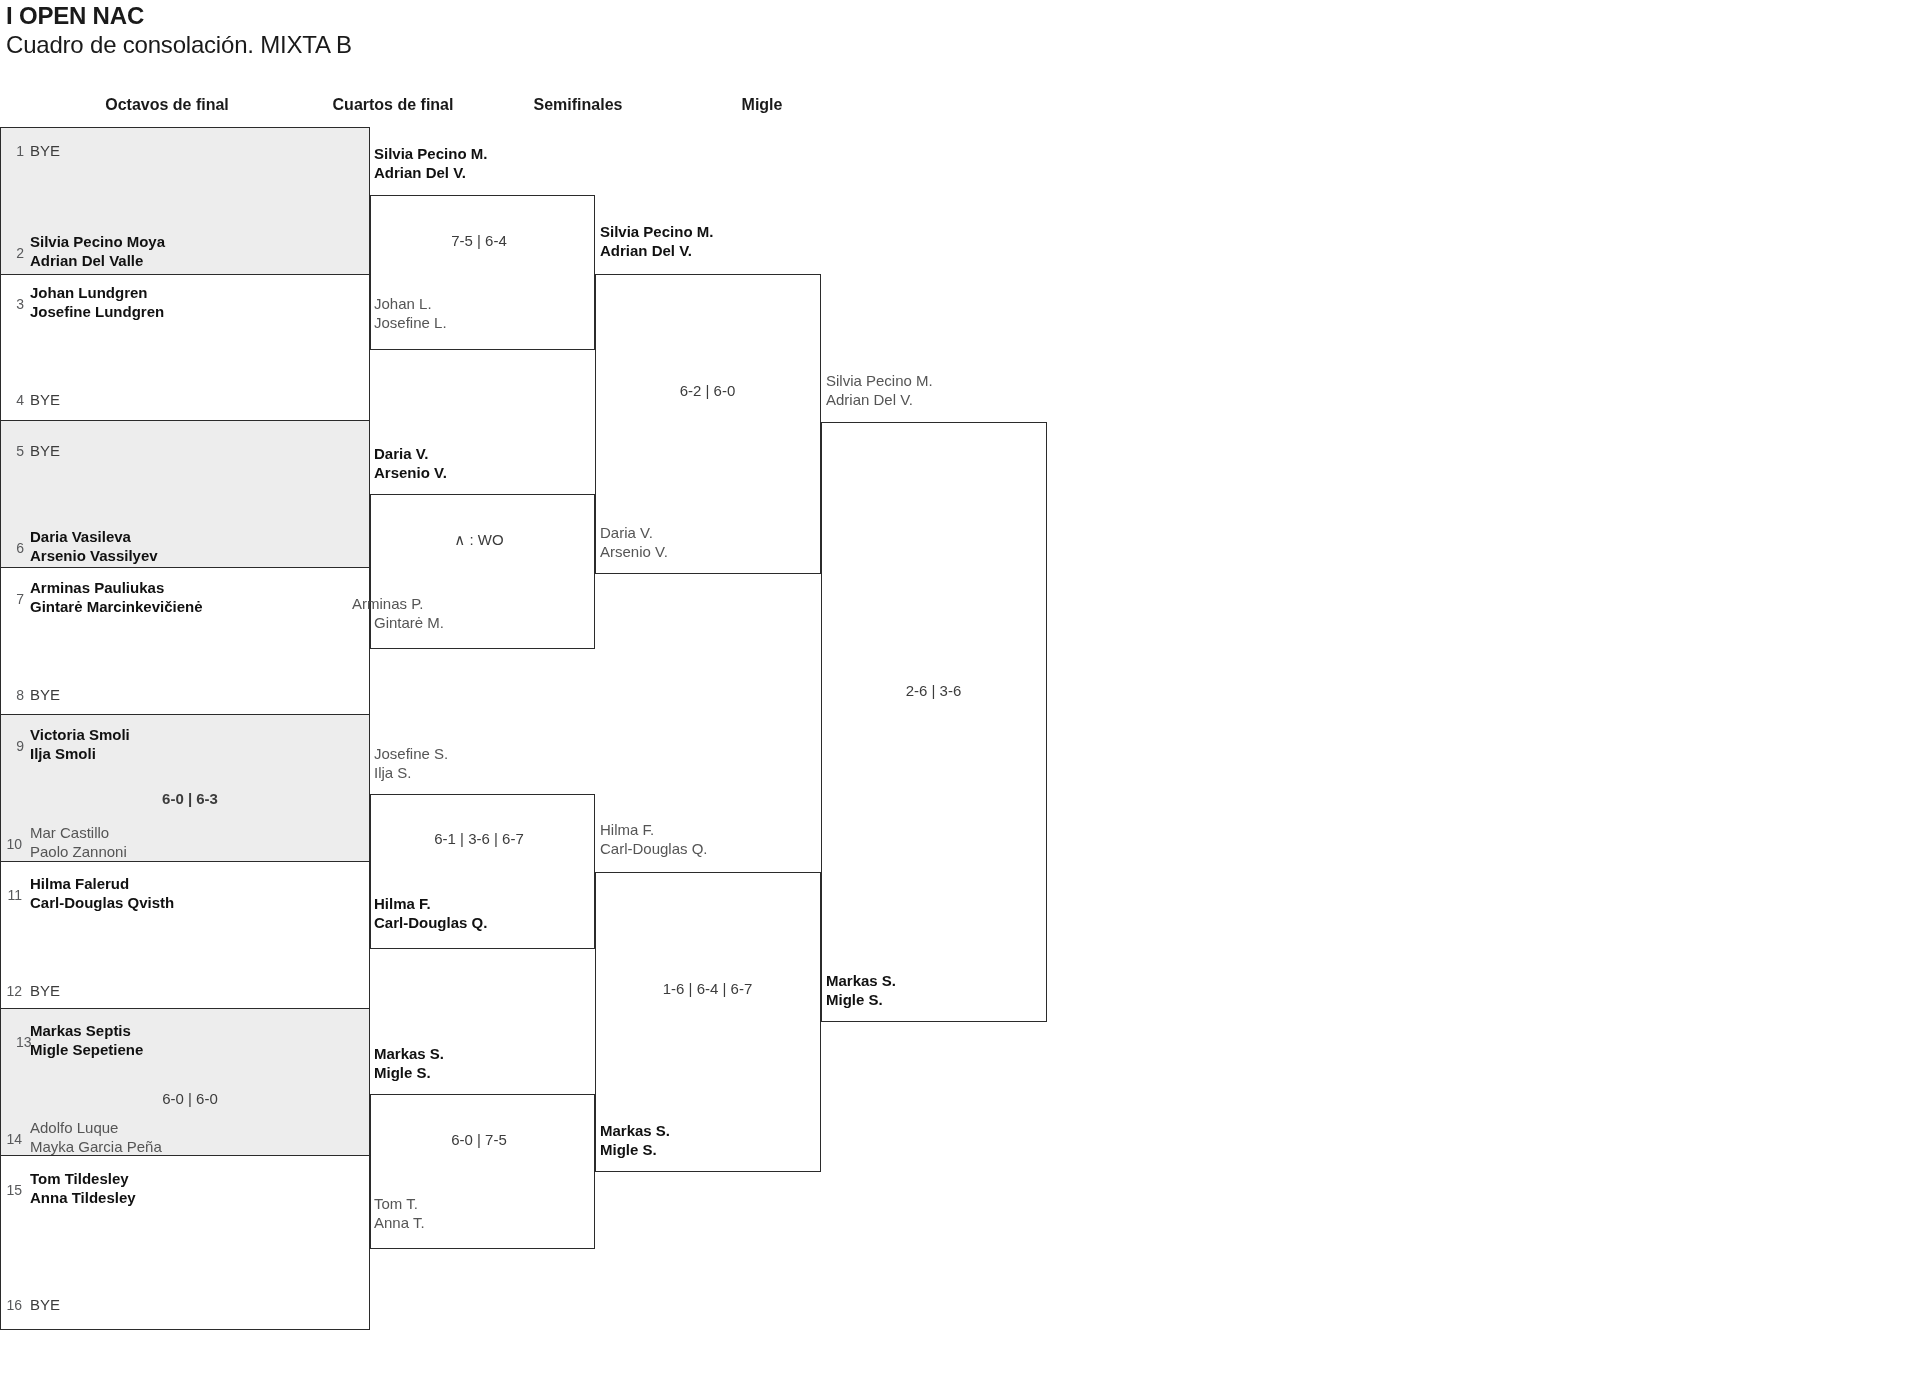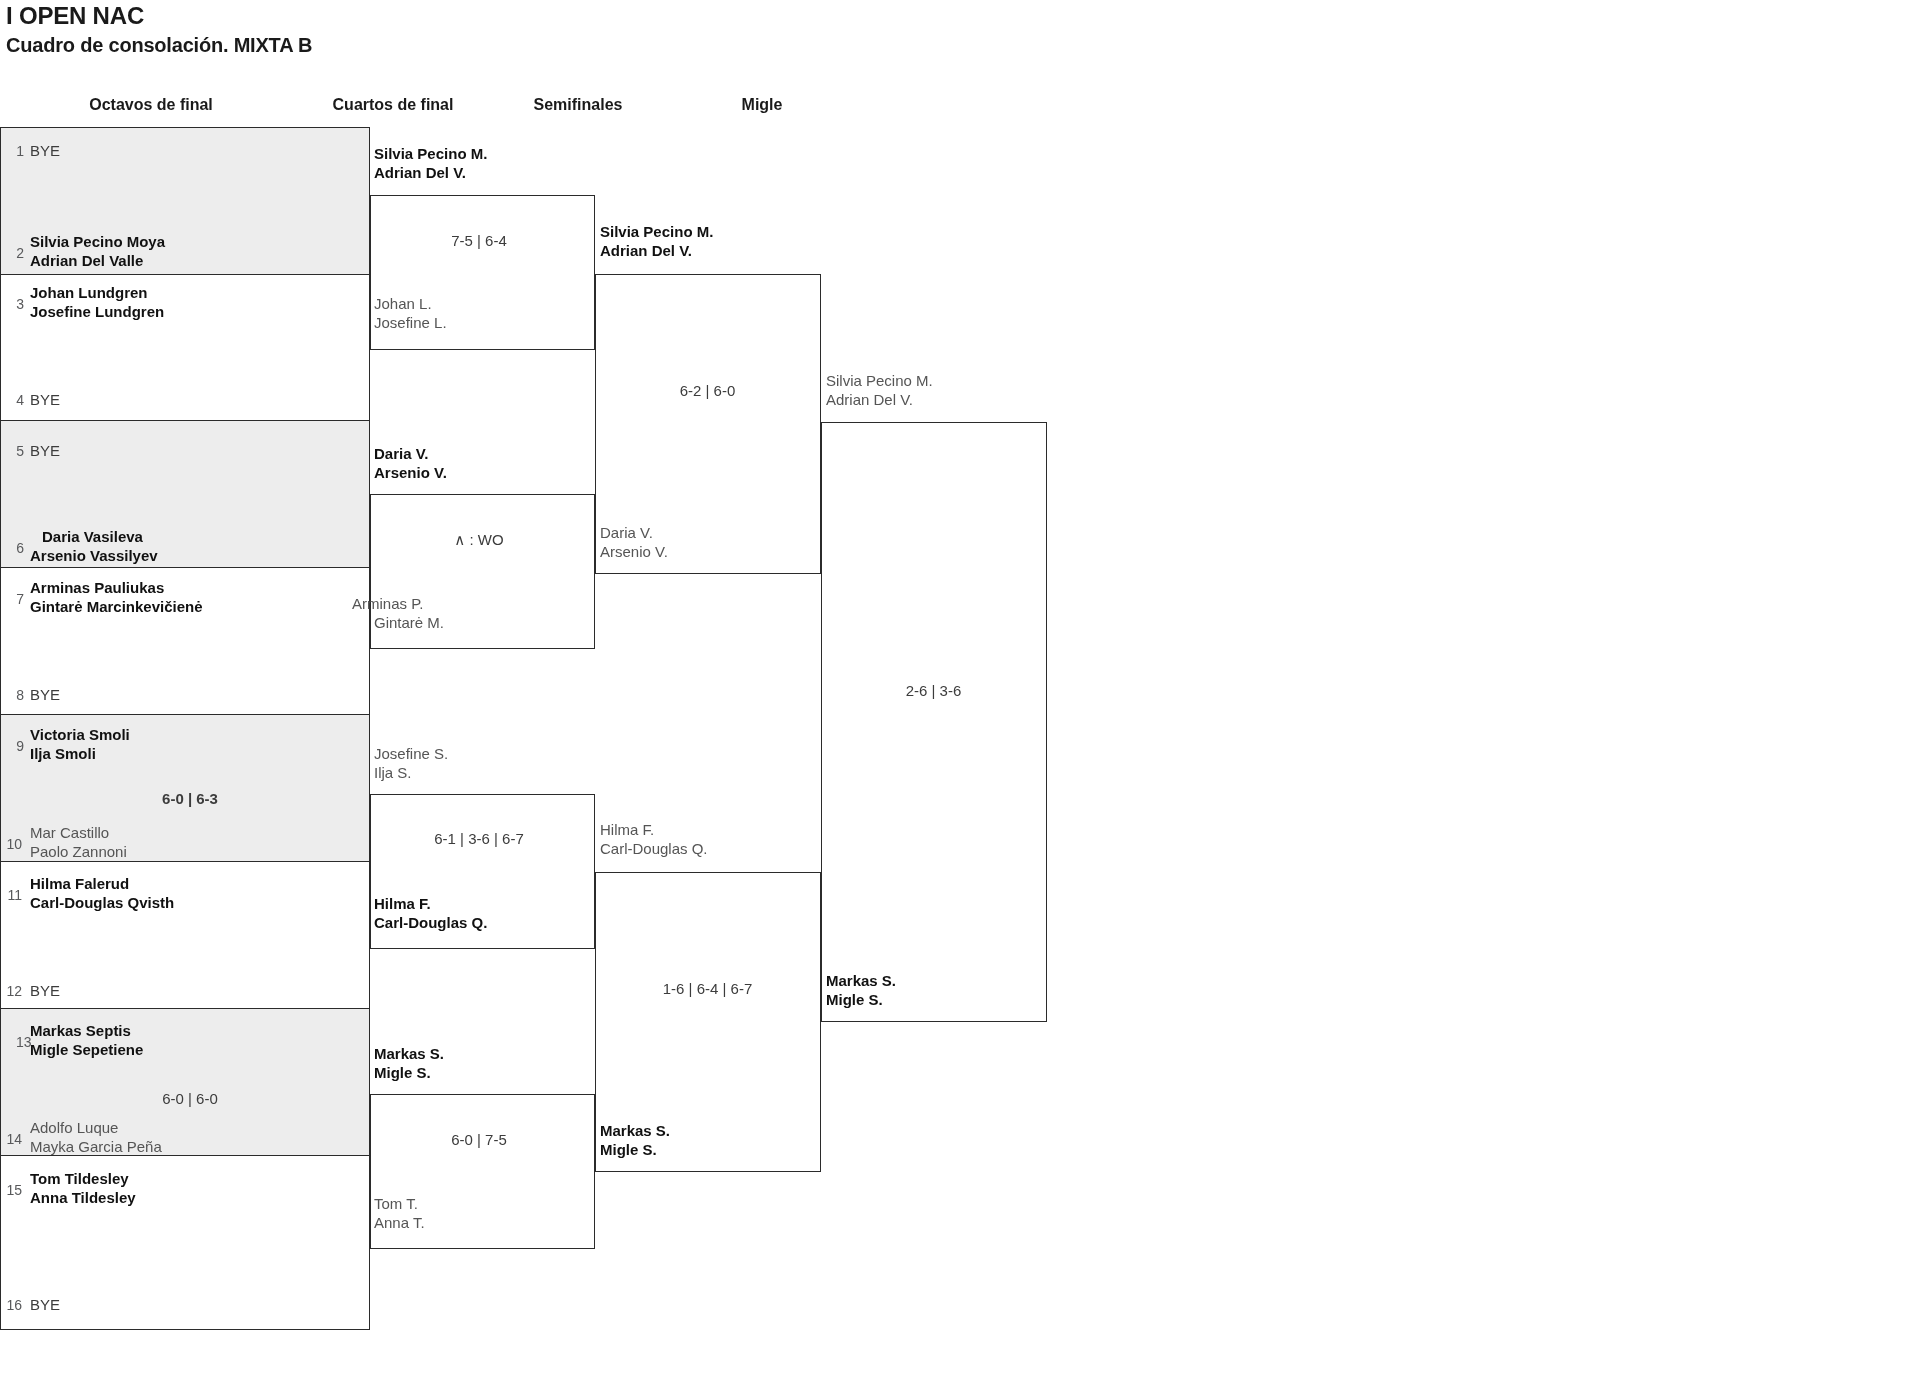--- a/index.html
+++ b/index.html
@@ -8,21 +8,21 @@
     width: 1920px; height: 1393px;
     background: #ffffff;
     font-family: "Liberation Sans", sans-serif;
     color: #1a1a1a;
     overflow: hidden;
   }
   #page { position: relative; width: 1920px; height: 1171px; }
 
   
   .hdr-title { position:absolute; left:6px; top:2px; font-size:24px; font-weight:bold; letter-spacing:-0.2px; line-height:28px; }
-  .hdr-sub   { position:absolute; left:6px; top:31px; font-size:20px; font-weight:bold; letter-spacing:-0.2px; line-height:28px; }
+  .hdr-sub   { position:absolute; left:6px; top:31px; font-size:24px; font-weight:normal; letter-spacing:-0.2px; line-height:28px; }
 
   
   .logo { position:absolute; left:1705px; top:5px; width:200px; height:62px; }
   .logo-dots { position:absolute; left:0; top:2px; width:72px; height:58px; }
   .dot { position:absolute; border-radius:50%; }
   .logo-word { position:absolute; left:76px; top:2px; font-size:46px; font-weight:bold;
                color:#76bc21; letter-spacing:-1.5px; line-height:54px; }
 
   
   .round-hdr { position:absolute; font-size:16px; font-weight:bold; top:96px; text-align:center; white-space:nowrap; }
@@ -42,21 +42,21 @@
 </style>
 </head>
 <body>
 
 <div id="page">
 
   <div class="hdr-title">I OPEN NAC</div>
   <div class="hdr-sub">Cuadro de consolación. MIXTA B</div>
 
 
-  <div class="round-hdr" style="left:51px;  width:200px;">Octavos de final</div>
+  <div class="round-hdr" style="left:67px;  width:200px;">Octavos de final</div>
   <div class="round-hdr" style="left:293px; width:200px;">Cuartos de final</div>
   <div class="round-hdr" style="left:478px; width:200px;">Semifinales</div>
   <div class="round-hdr" style="left:662px; width:200px;">Migle</div>
 
   <div class="shade" style="left:1px;  top:128px; width:368px; height:146px;"></div>
   <div class="shade" style="left:1px;  top:421px; width:368px; height:146px;"></div>
   <div class="shade" style="left:1px;  top:714px; width:368px; height:147px;"></div>
   <div class="shade" style="left:1px;  top:1008px; width:368px; height:147px;"></div>
 
   <div class="frame" style="left:0px; top:127px; width:370px; height:1203px;"></div>
@@ -80,21 +80,21 @@
   <div class="nm win" style="left:30px; top:283px;">Johan Lundgren</div>
   <div class="nm win" style="left:30px; top:302px;">Josefine Lundgren</div>
 
   <div class="seed" style="left:2px;  top:392px;">4</div>
   <div class="nm bye" style="left:30px; top:390px;">BYE</div>
 
   <div class="seed" style="left:2px;  top:443px;">5</div>
   <div class="nm bye" style="left:30px; top:441px;">BYE</div>
 
   <div class="seed" style="left:2px;  top:540px;">6</div>
-  <div class="nm win" style="left:30px; top:527px;margin-left:12px;">Daria Vasileva</div>
+  <div class="nm win" style="left:30px; top:527px;">Daria Vasileva</div>
   <div class="nm win" style="left:30px; top:546px;">Arsenio Vassilyev</div>
 
   <div class="seed" style="left:2px;  top:591px;">7</div>
   <div class="nm win" style="left:30px; top:578px;">Arminas Pauliukas</div>
   <div class="nm win" style="left:30px; top:597px;">Gintarė Marcinkevičienė</div>
 
   <div class="seed" style="left:2px;  top:687px;">8</div>
   <div class="nm bye" style="left:30px; top:685px;">BYE</div>
 
   <div class="seed" style="left:2px;  top:738px;">9</div>

